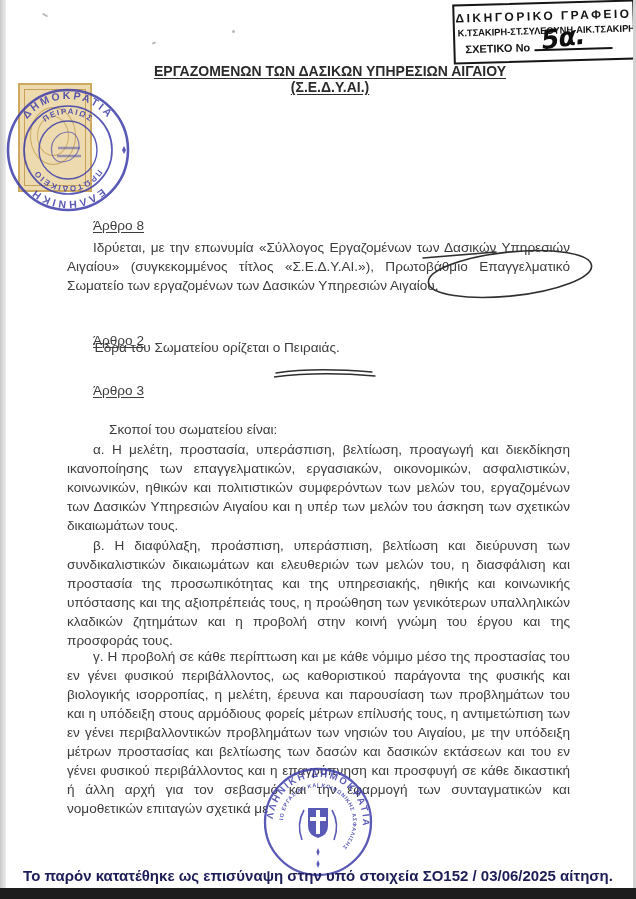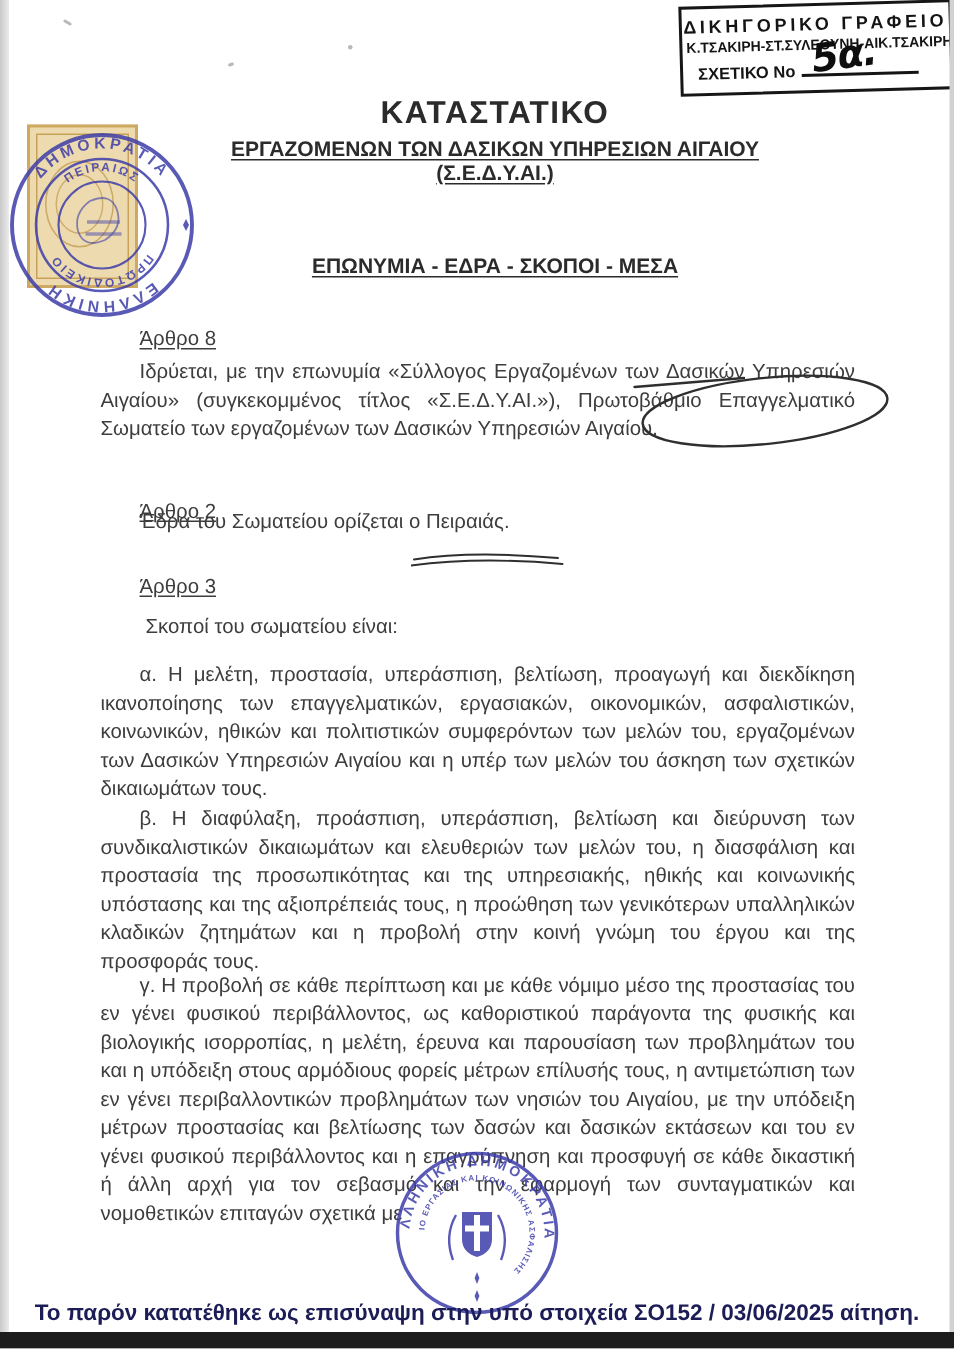--- a/index.html
+++ b/index.html
@@ -108,27 +108,25 @@
       <textPath href="#cs-outer" startOffset="75%" text-anchor="middle">ΕΛΛΗΝΙΚΗ</textPath>
     </text>
     <text font-size="8" font-weight="bold" letter-spacing="1.5" fill="#3d3daa" font-family="Liberation Sans, sans-serif">
       <textPath href="#cs-inner" startOffset="25%" text-anchor="middle">ΠΕΙΡΑΙΩΣ</textPath>
       <textPath href="#cs-inner" startOffset="75%" text-anchor="middle">ΠΡΩΤΟΔΙΚΕΙΟ</textPath>
     </text>
     <polygon points="122,62 124,66 122,70 120,66" fill="#3d3daa"></polygon>
   </svg>
 
   <div class="title-block">
-    <div class="title-main">ΚΑΤΑΣΤΑΤΙΚΟ</div>
     <div class="title-sub">ΕΡΓΑΖΟΜΕΝΩΝ ΤΩΝ ΔΑΣΙΚΩΝ  ΥΠΗΡΕΣΙΩΝ ΑΙΓΑΙΟΥ</div>
     <div class="title-sub">(Σ.Ε.Δ.Υ.ΑΙ.)</div>
   </div>
 
   <div class="chapter-block">
-    <div>ΕΠΩΝΥΜΙΑ - ΕΔΡΑ - ΣΚΟΠΟΙ - ΜΕΣΑ</div>
   </div>
 
   <div class="art-head" style="top:218px;">Άρθρο 8</div>
   <p class="body-text indent" style="top:238px;margin:0;">Ιδρύεται, με την επωνυμία «Σύλλογος Εργαζομένων των Δασικών Υπηρεσιών Αιγαίου» (συγκεκομμένος τίτλος «Σ.Ε.Δ.Υ.ΑΙ.»), Πρωτοβάθμιο Επαγγελματικό Σωματείο των εργαζομένων των Δασικών Υπηρεσιών Αιγαίου.</p>
 
   <svg class="pen" style="left:418px;top:243px;" width="180" height="62" viewBox="0 0 180 62">
     <g fill="none" stroke="#2f2f2f" stroke-width="1.6" stroke-linecap="round">
       <path d="M 5 15 L 78 9"></path>
       <ellipse cx="92" cy="31" rx="82" ry="22" transform="rotate(-6 92 31)"></ellipse>
     </g>
@@ -138,21 +136,21 @@
   <p class="body-text indent" style="top:338px;margin:0;">Έδρα του Σωματείου ορίζεται ο Πειραιάς.</p>
 
   <svg class="pen" style="left:274px;top:366px;" width="104" height="16" viewBox="0 0 104 16">
     <g fill="none" stroke="#2f2f2f" stroke-width="1.3" stroke-linecap="round">
       <path d="M 2 7 Q 40 1 98 6"></path>
       <path d="M 0 11 Q 46 5 101 10"></path>
     </g>
   </svg>
 
   <div class="art-head" style="top:383px;text-decoration:underline;">Άρθρο 3</div>
-  <p class="body-text indent" style="top:404px;margin:4px;">Σκοποί του σωματείου είναι:</p>
+  <p class="body-text indent" style="top:404px;margin:16px;">Σκοποί του σωματείου είναι:</p>
   <p class="body-text indent" style="top:440px;margin:0;">α. Η μελέτη, προστασία, υπεράσπιση, βελτίωση, προαγωγή και διεκδίκηση ικανοποίησης των επαγγελματικών, εργασιακών, οικονομικών, ασφαλιστικών, κοινωνικών, ηθικών και πολιτιστικών συμφερόντων των  μελών του, εργαζομένων των Δασικών Υπηρεσιών Αιγαίου και η υπέρ των μελών του άσκηση των σχετικών δικαιωμάτων τους.</p>
   <p class="body-text indent" style="top:536px;margin:0;">β. Η διαφύλαξη, προάσπιση, υπεράσπιση, βελτίωση και διεύρυνση των συνδικαλιστικών δικαιωμάτων και ελευθεριών των μελών του, η  διασφάλιση και προστασία της προσωπικότητας και της υπηρεσιακής, ηθικής και κοινωνικής υπόστασης και της αξιοπρέπειάς τους, η προώθηση των γενικότερων υπαλληλικών κλαδικών ζητημάτων και η προβολή στην κοινή γνώμη του έργου και της προσφοράς τους.</p>
   <p class="body-text indent" style="top:647px;margin:0;">γ. Η προβολή σε κάθε περίπτωση και με κάθε νόμιμο μέσο της προστασίας του εν γένει φυσικού περιβάλλοντος, ως καθοριστικού παράγοντα της φυσικής και βιολογικής ισορροπίας, η μελέτη, έρευνα και παρουσίαση των προβλημάτων του και η υπόδειξη στους αρμόδιους φορείς μέτρων επίλυσής τους, η αντιμετώπιση των εν γένει περιβαλλοντικών προβλημάτων των νησιών του Αιγαίου, με την υπόδειξη μέτρων προστασίας και βελτίωσης των δασών και δασικών εκτάσεων και του εν γένει φυσικού περιβάλλοντος και η επαγρύπνηση και προσφυγή σε κάθε δικαστική ή άλλη αρχή για τον σεβασμό και την εφαρμογή των συνταγματικών και νομοθετικών επιταγών σχετικά με</p>
 
   <svg class="ministry-stamp" viewBox="0 0 116 116">
     <circle cx="58" cy="58" r="53" fill="none" stroke="#3d3daa" stroke-width="2.3"></circle>
     <defs>
       <path id="ms-outer" d="M 13 58 A 45 45 0 1 1 103 58 A 45 45 0 1 1 13 58"></path>
       <path id="ms-inner" d="M 23 58 A 35 35 0 1 1 93 58 A 35 35 0 1 1 23 58"></path>
     </defs>

